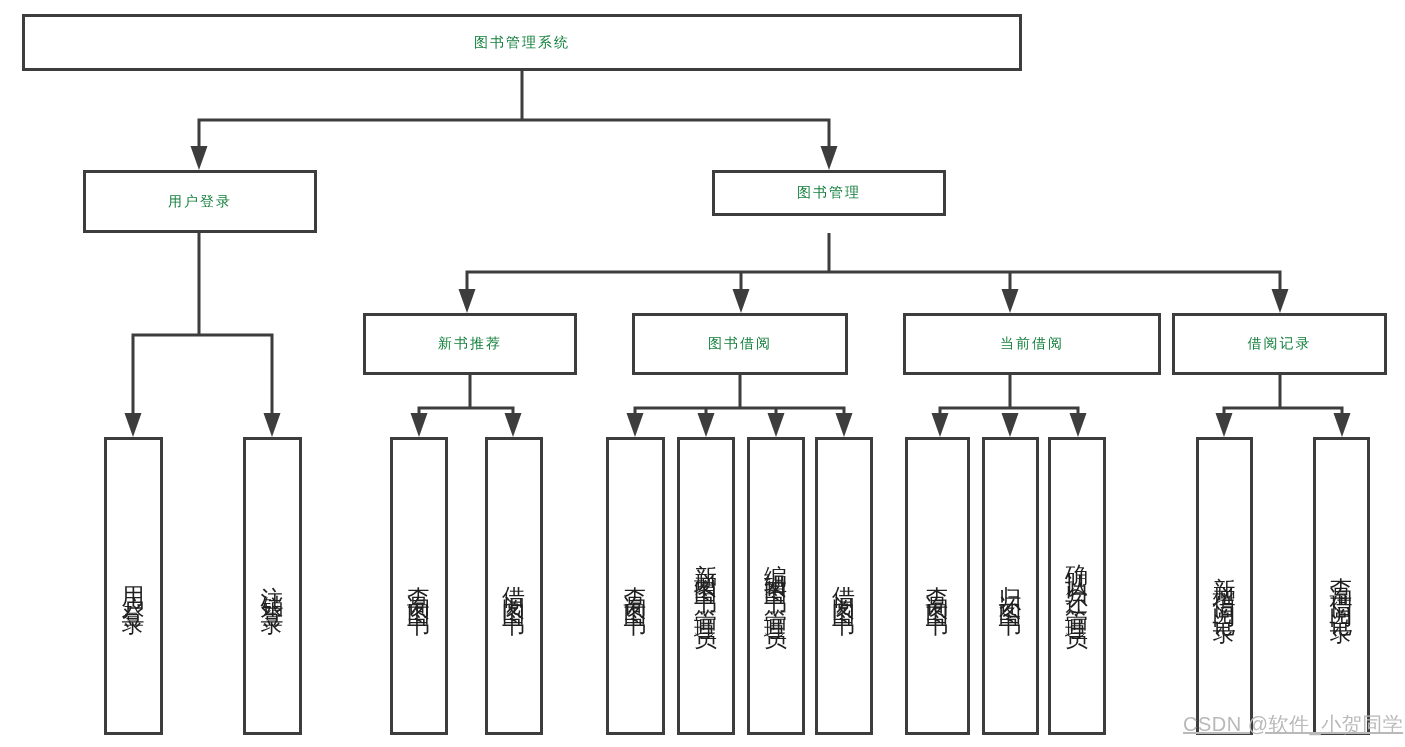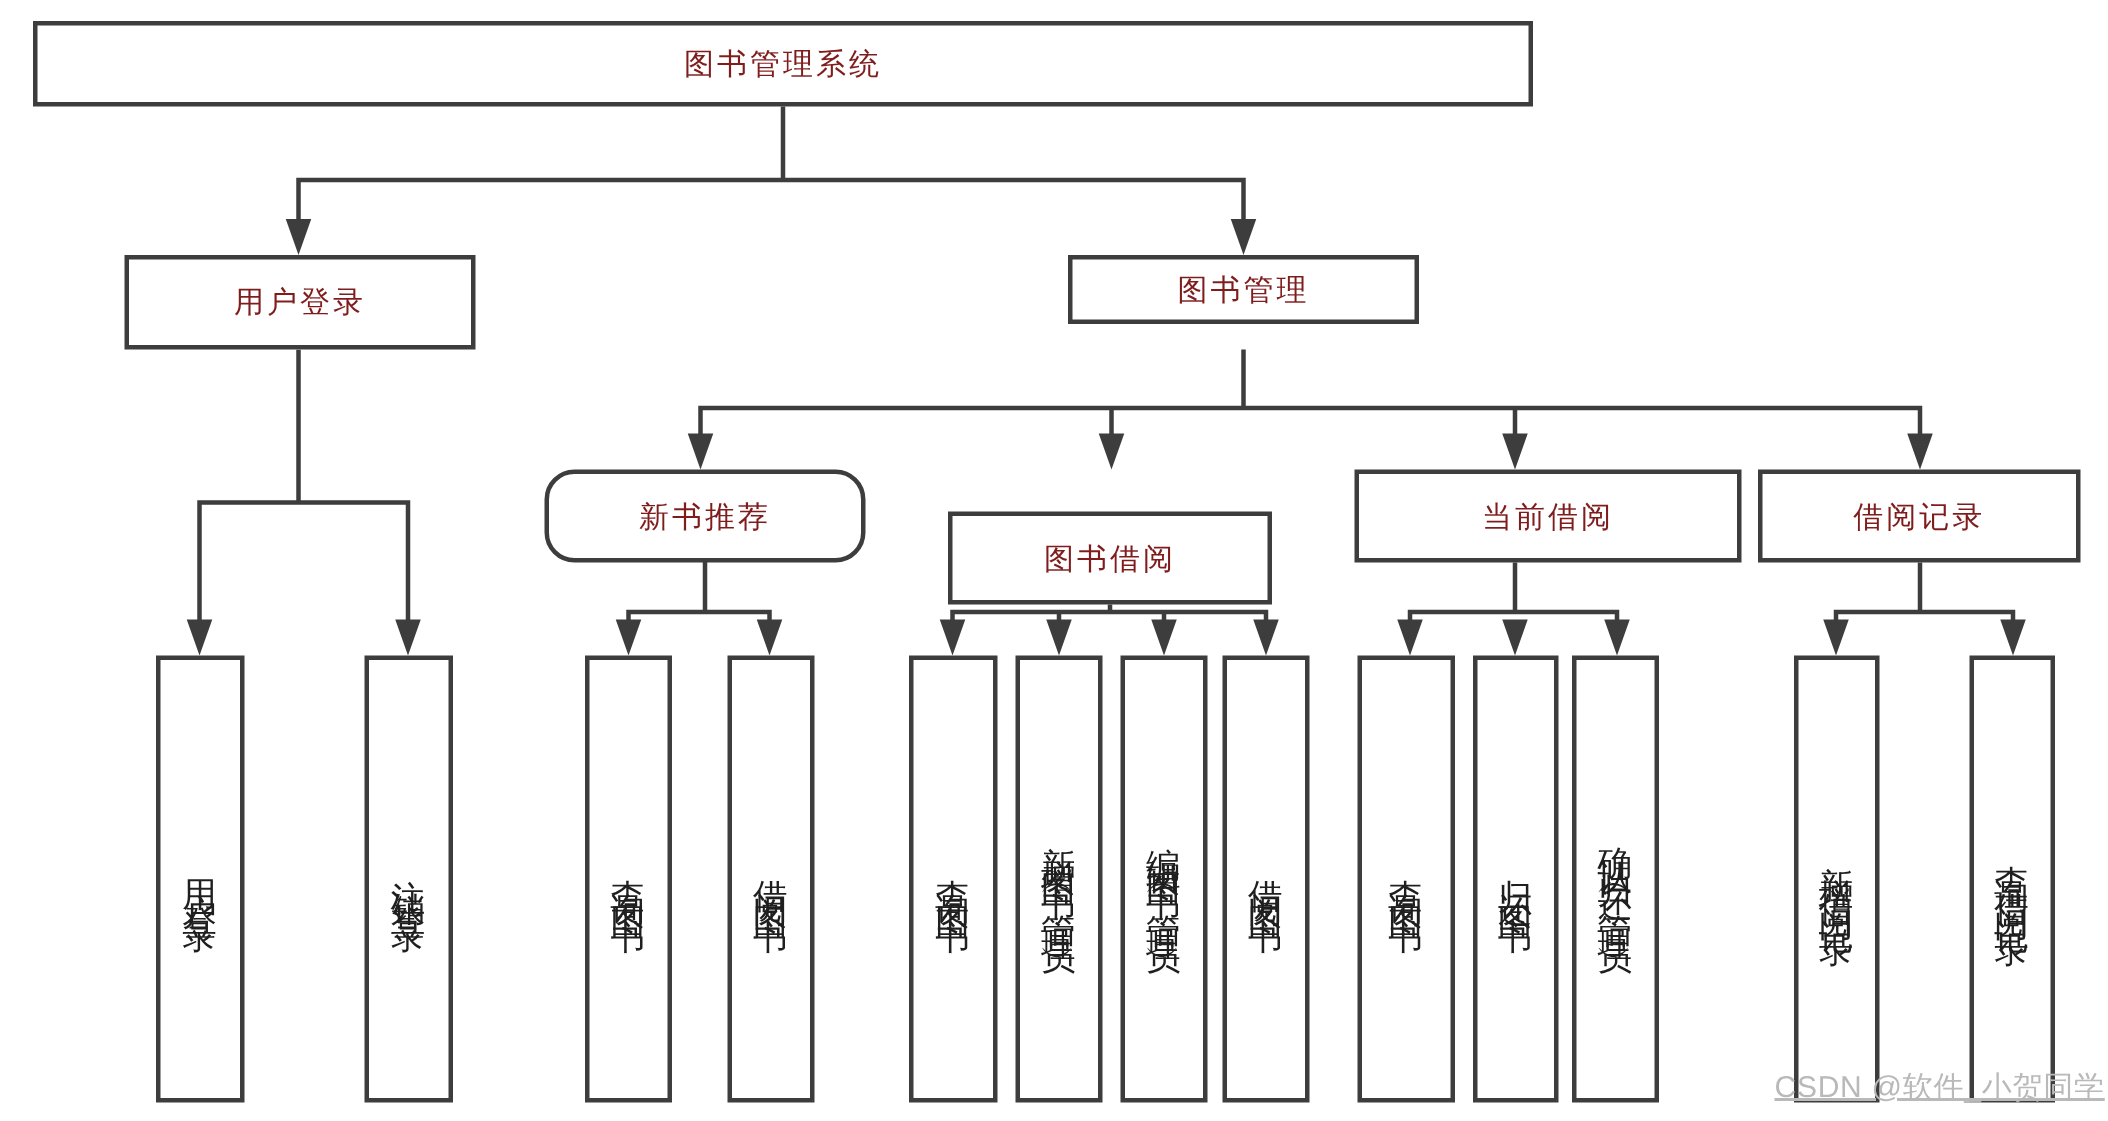--- a/index.html
+++ b/index.html
@@ -9,21 +9,21 @@
     position:relative; width:1405px; height:747px;
     background:#ffffff; overflow:hidden;
   }
   svg.wires { position:absolute; left:0; top:0; width:1405px; height:747px; }
   .node {
     position:absolute; border:3px solid #3d3d3d; background:#ffffff;
     display:flex; align-items:center; justify-content:center;
     color:#1f1f1f; z-index:2;
   }
   .hnode span {
-    font-size:20px; letter-spacing:2px; white-space:nowrap; color:#7f1d1d;
+    font-size:14px; letter-spacing:2px; white-space:nowrap; color:#15803d;
   }
   .vnode span {
     writing-mode:vertical-rl; text-orientation:mixed;
     font-size:23px; line-height:1.05; letter-spacing:9px; color:#1f1f1f;
   }
   .watermark {
     position:absolute; left:1183px; top:711px; z-index:6;
     font-size:20px; letter-spacing:0.5px; color:#b9b9b9; white-space:nowrap;text-decoration:underline;
   }
 </style>
@@ -76,24 +76,24 @@
     <span>图书管理系统</span>
   </div>
 
   <div class="node hnode" style="left:83px; top:170px; width:234px; height:63px;">
     <span>用户登录</span>
   </div>
   <div class="node hnode" style="left:712px; top:170px; width:234px; height:46px;">
     <span>图书管理</span>
   </div>
 
-  <div class="node hnode" style="left:363px; top:313px; width:214px; height:62px;border-radius:20px;">
+  <div class="node hnode" style="left:363px; top:313px; width:214px; height:62px;">
     <span>新书推荐</span>
   </div>
-  <div class="node hnode" style="left:632px; top:313px; width:216px; height:62px;margin-top:28px;">
+  <div class="node hnode" style="left:632px; top:313px; width:216px; height:62px;">
     <span>图书借阅</span>
   </div>
   <div class="node hnode" style="left:903px; top:313px; width:258px; height:62px;">
     <span>当前借阅</span>
   </div>
   <div class="node hnode" style="left:1172px; top:313px; width:215px; height:62px;">
     <span>借阅记录</span>
   </div>
 
   <div class="node vnode" style="left:104px; top:437px; width:59px; height:298px;">

